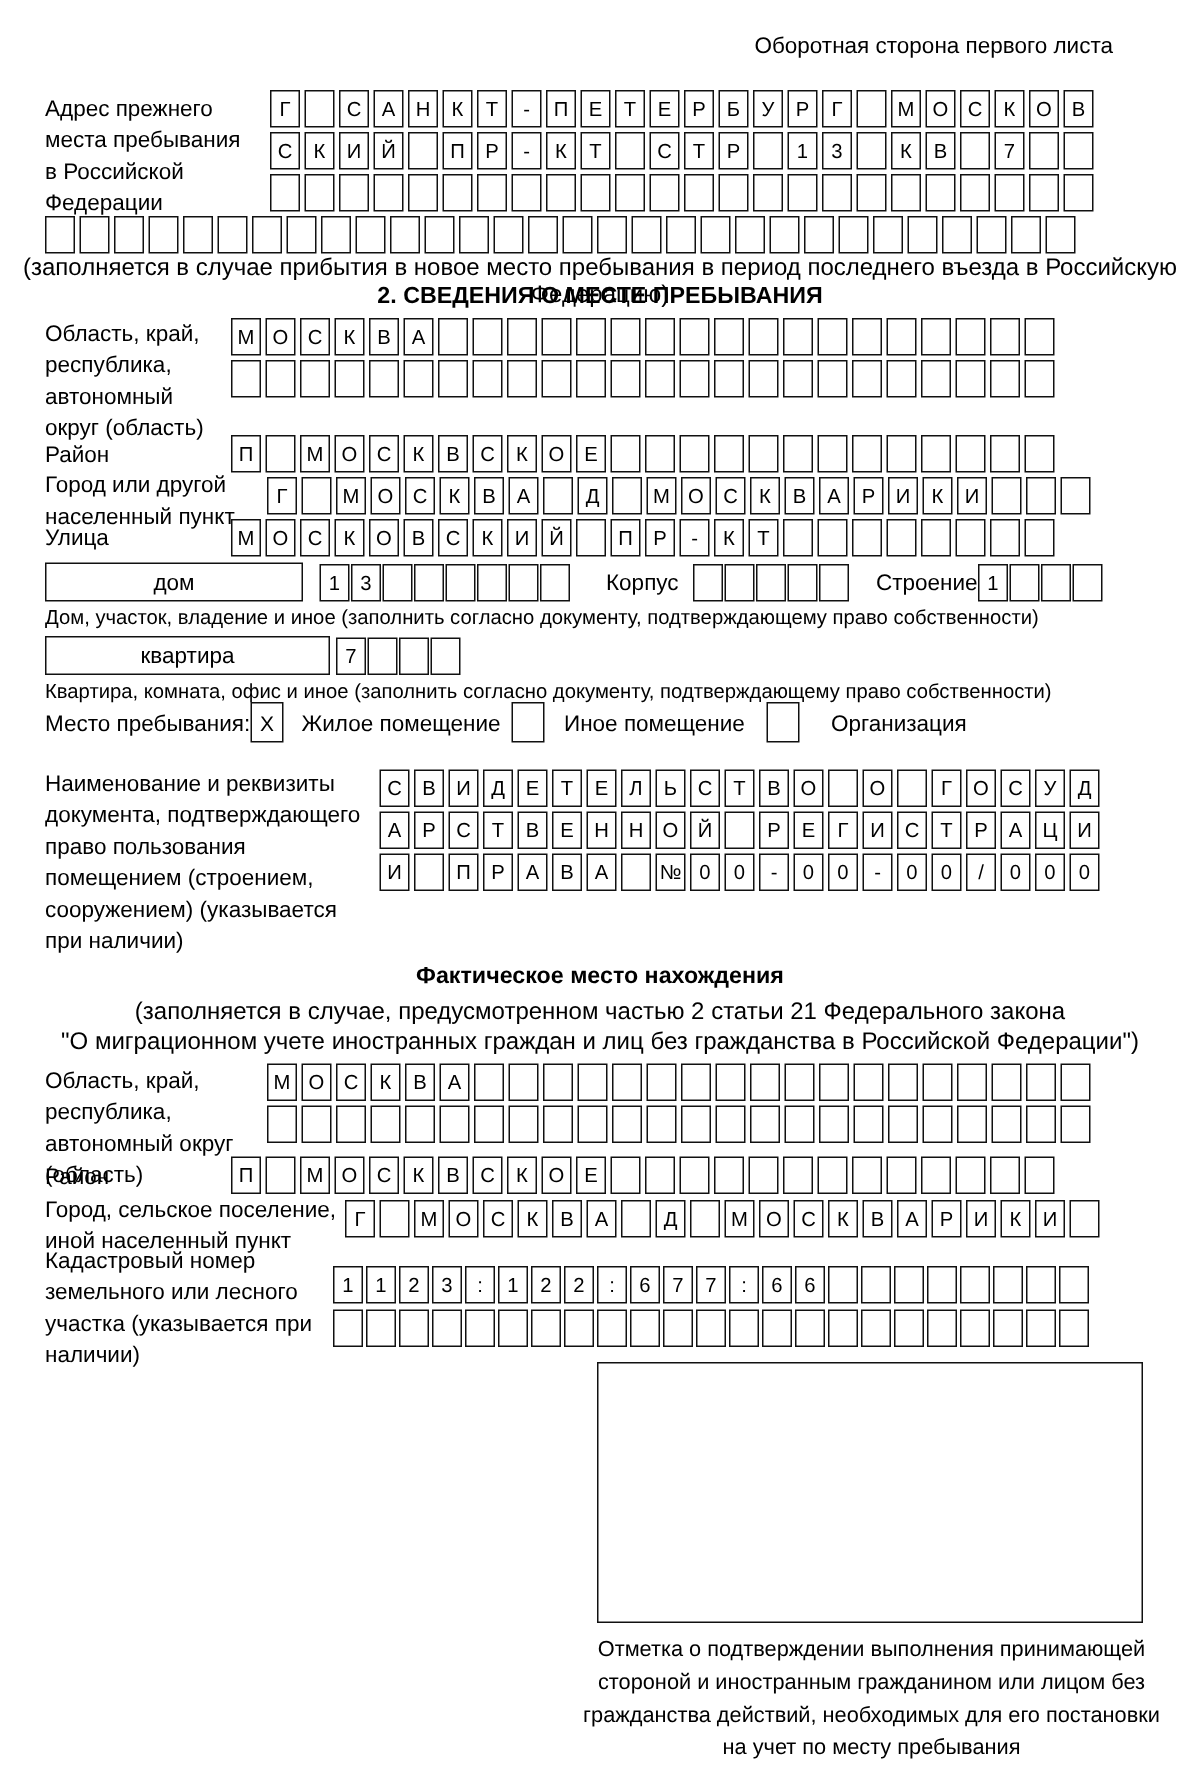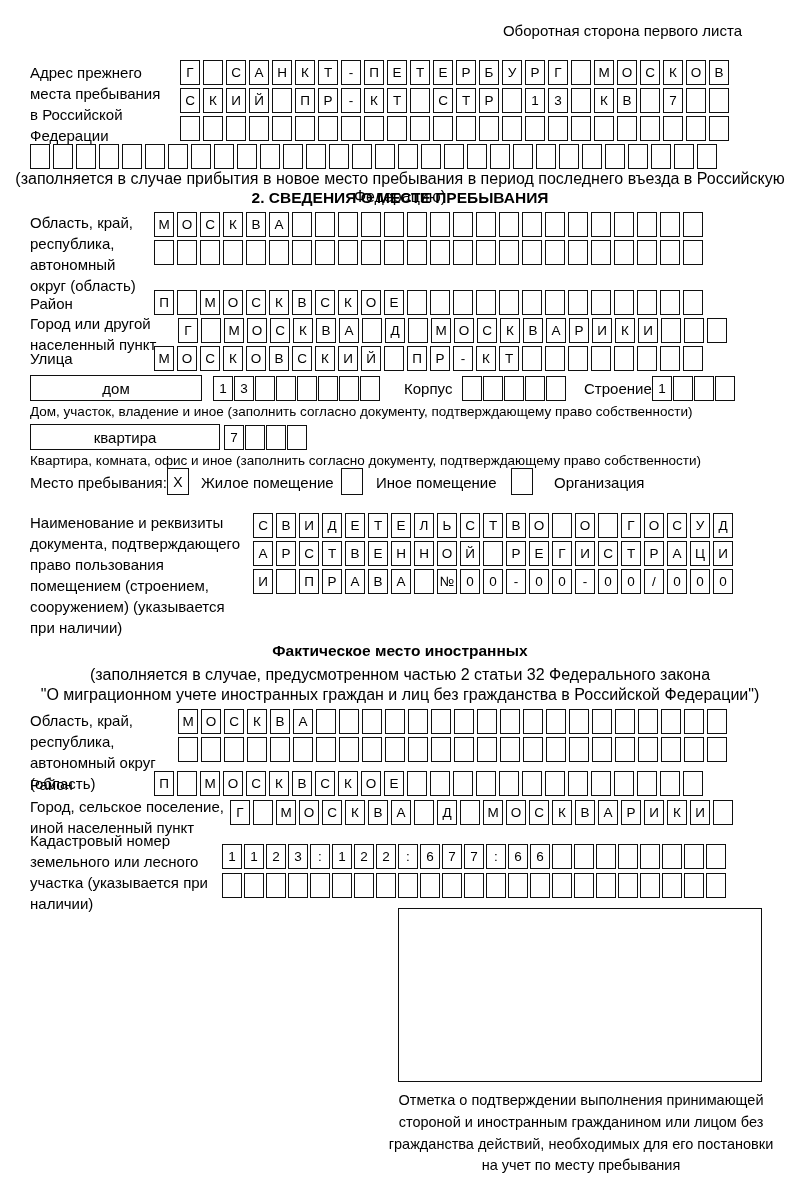--- a/index.html
+++ b/index.html
@@ -393,22 +393,22 @@
       <span class="cell">0</span>
       <span class="cell">-</span>
       <span class="cell">0</span>
       <span class="cell">0</span>
       <span class="cell">/</span>
       <span class="cell">0</span>
       <span class="cell">0</span>
       <span class="cell">0</span>
     </div>
 
-  <div class="abs title" style="top:642px;left:0;">Фактическое место иностранных</div>
-  <div class="abs note" style="top:666px;left:0;">(заполняется в случае, предусмотренном частью 2 статьи 32 Федерального закона</div>
+  <div class="abs title" style="top:642px;left:0;">Фактическое место нахождения</div>
+  <div class="abs note" style="top:666px;left:0;">(заполняется в случае, предусмотренном частью 2 статьи 21 Федерального закона</div>
   <div class="abs note" style="top:686px;left:0;">"О миграционном учете иностранных граждан и лиц без гражданства в Российской Федерации")</div>
 
   <div class="abs lbl" style="top:710px;left:30px;width:140px;">Область, край, республика, автономный округ (область)</div>
   <div class="cellrow" style="top:709px;left:178px;">
       <span class="cell">М</span>
       <span class="cell">О</span>
       <span class="cell">С</span>
       <span class="cell">К</span>
       <span class="cell">В</span>
       <span class="cell">А</span>

